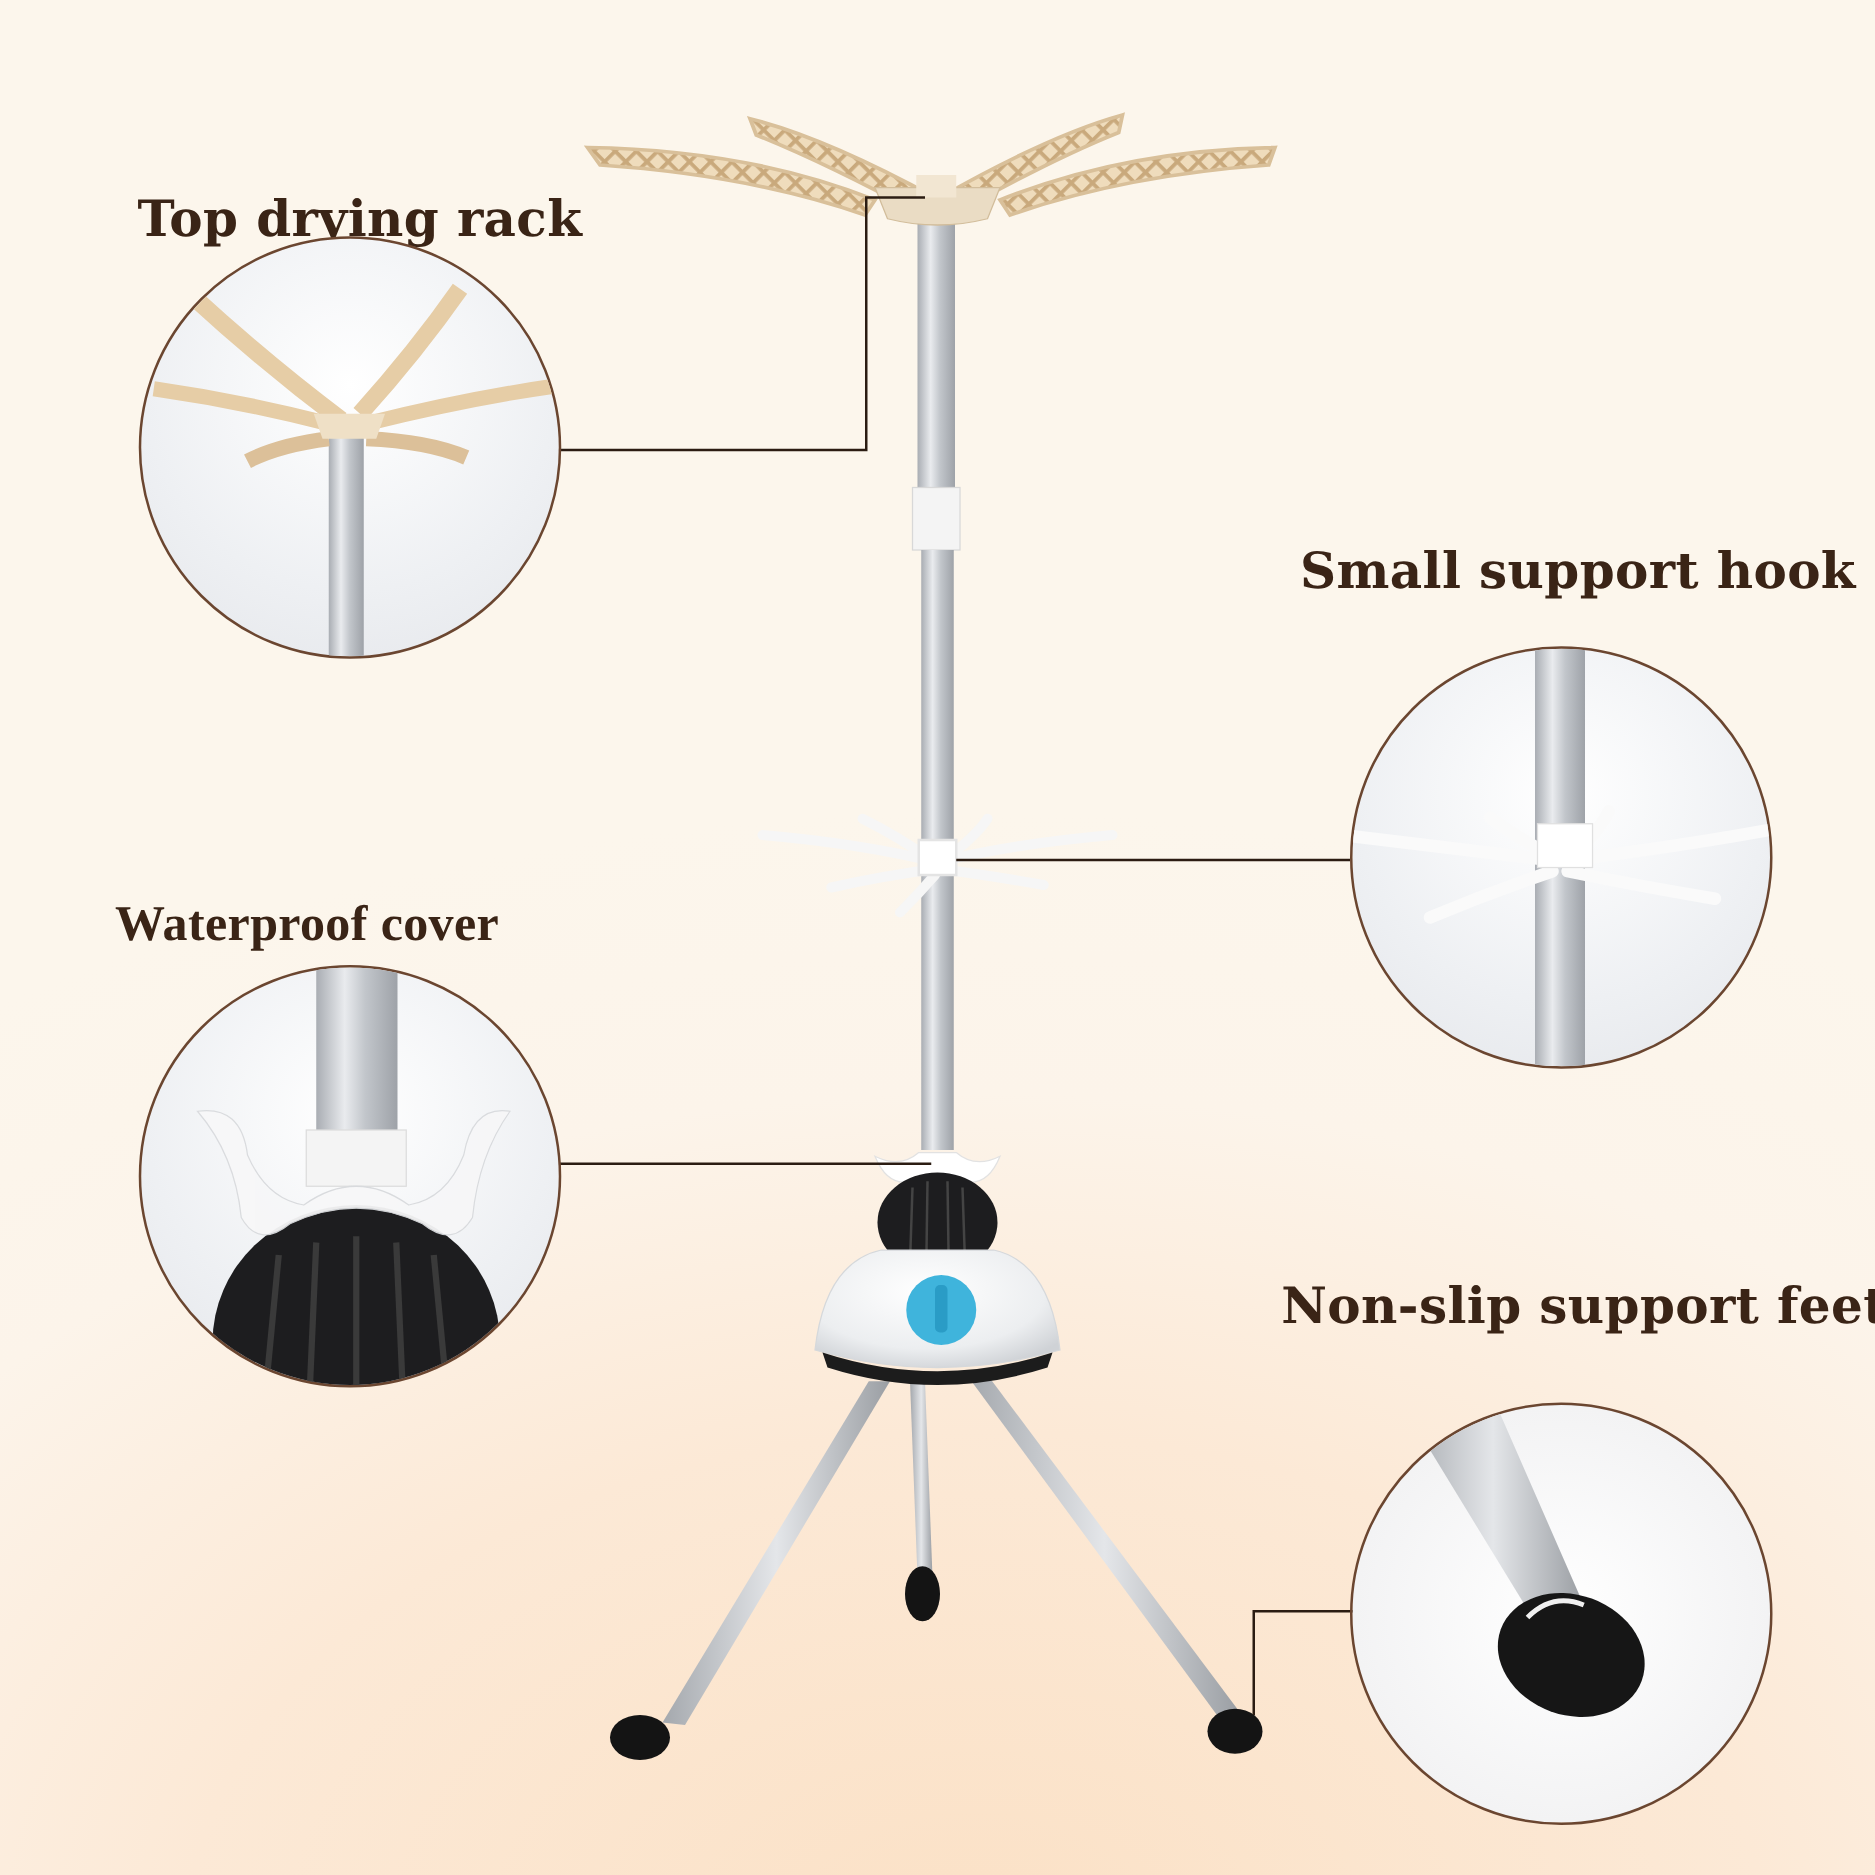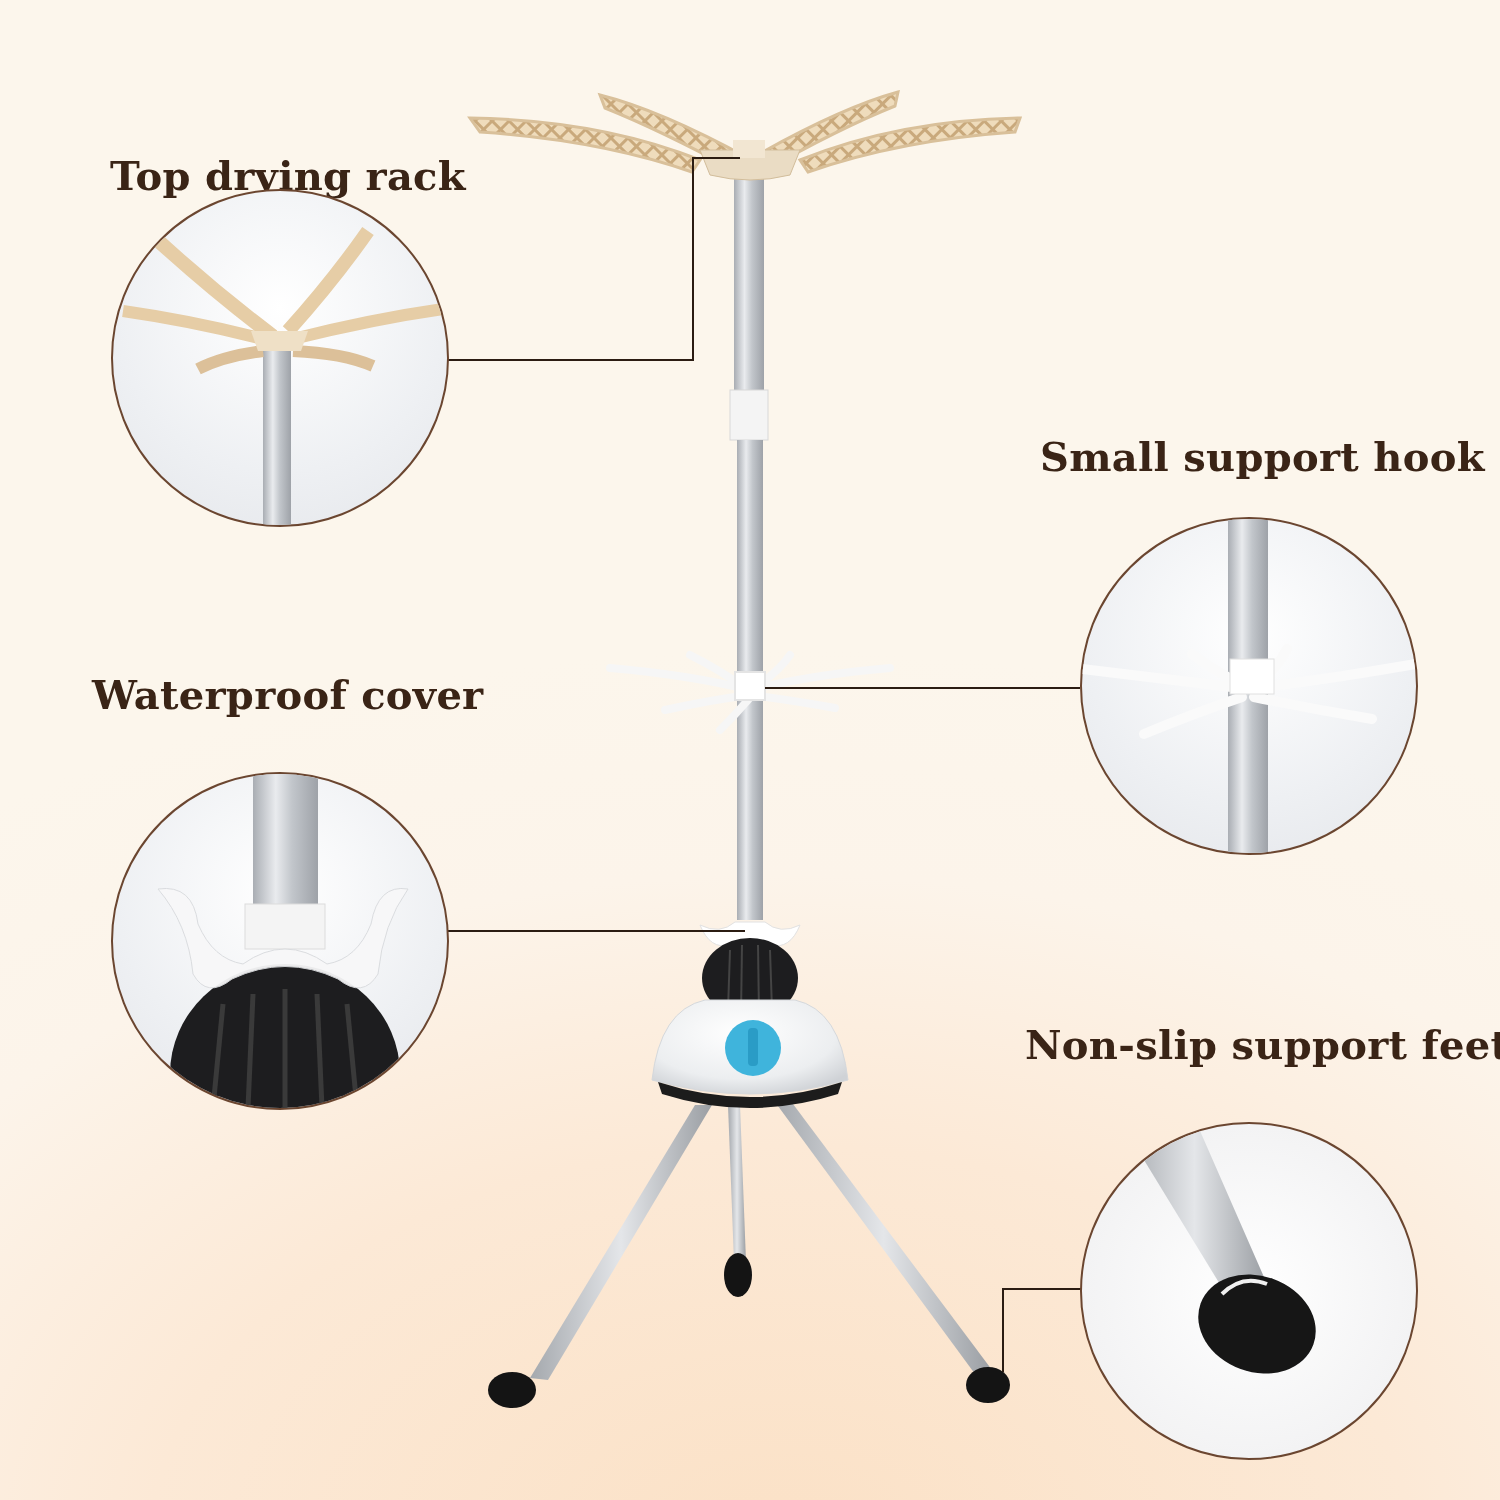--- a/index.html
+++ b/index.html
@@ -131,21 +131,21 @@
       <path d="M166 170 Q250 160 334 145"></path>
       <path d="M160 178 Q110 195 62 215"></path>
       <path d="M172 178 Q230 190 290 200"></path>
       <path d="M158 165 Q130 150 110 135"></path>
       <path d="M174 165 Q195 150 205 130"></path>
     </g>
     <rect x="148" y="140" width="44" height="35" fill="#ffffff" stroke="#e0e0e0"></rect>
   </svg>
 </div>
 
-<div class="label" style="left:92px;top:671px;">Waterproof cover</div>
+<div class="label" style="left:92px;top:715px;font-family:Liberation Serif, serif;">Waterproof cover</div>
 <div class="circle" style="left:111px;top:772px;width:334px;height:334px;">
   <svg viewBox="0 0 334 334">
     <rect x="140" y="0" width="65" height="140" fill="url(#pole)"></rect>
     <rect x="132" y="130" width="80" height="45" fill="#f4f4f4" stroke="#dcdcdc"></rect>
     <ellipse cx="172" cy="300" rx="115" ry="110" fill="#1d1d1f"></ellipse>
     <g stroke="#3a3a3a" stroke-width="5">
       <line x1="110" y1="230" x2="100" y2="334"></line>
       <line x1="140" y1="220" x2="135" y2="334"></line>
       <line x1="172" y1="215" x2="172" y2="334"></line>
       <line x1="204" y1="220" x2="209" y2="334"></line>

